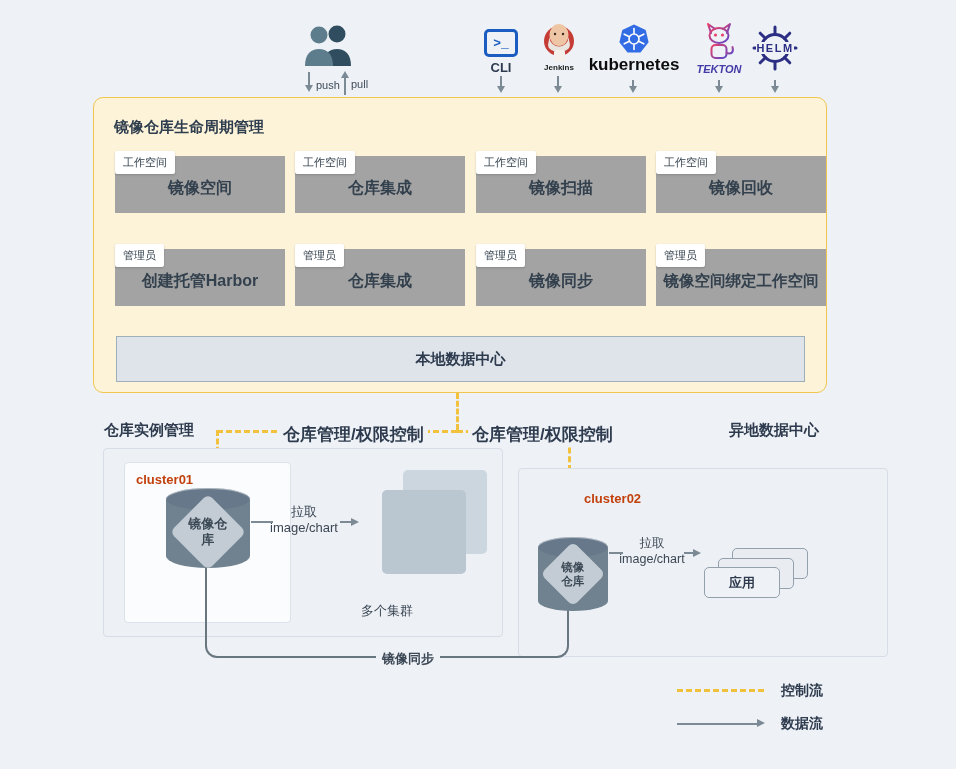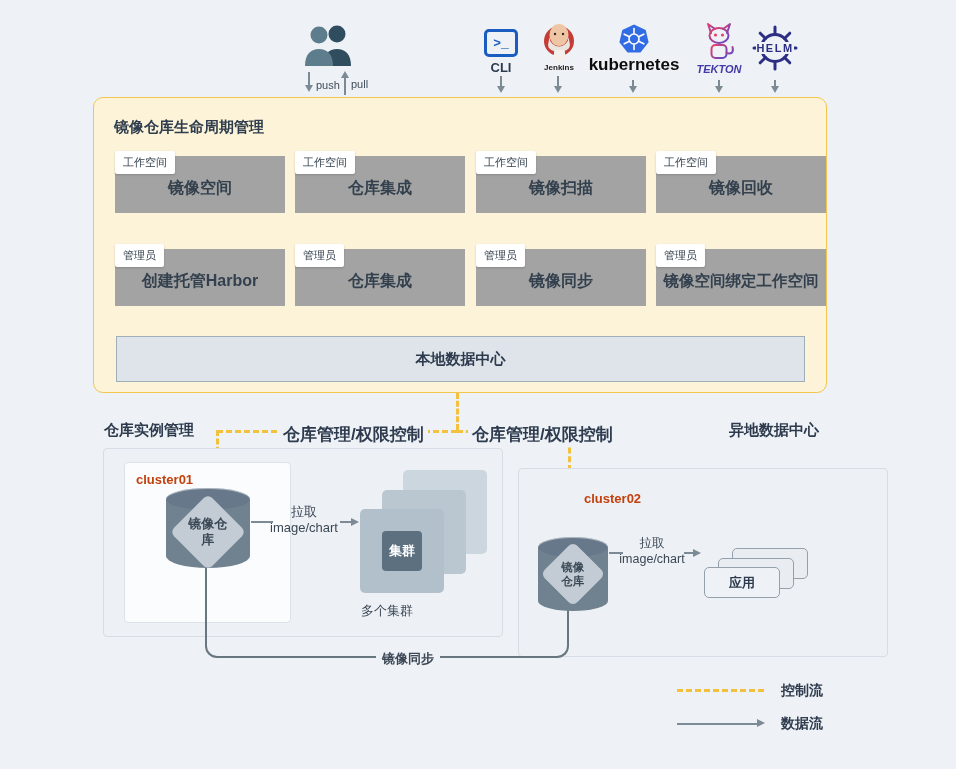--- a/index.html
+++ b/index.html
@@ -241,23 +241,20 @@
     <div class="cyl" style="left:62px;top:39px;width:84px;height:80px">
       <div class="cyl-body" style="top:11px;border-radius:0 0 42px 42px / 0 0 12px 12px"></div>
       <div class="cyl-top" style="height:22px"></div>
       <div class="diamond" style="left:15px;top:17px;width:54px;height:54px">
         <div class="dtext" style="font-size:13px;width:44px">镜像仓库</div>
       </div>
     </div>
 
     <div class="sq" style="left:299px;top:21px;background:#ccd6de"></div>
     <div class="sq" style="left:278px;top:41px;background:#bac7d1"></div>
-    <div class="sq" style="left:256px;top:60px;background:#b2c0cb">
-      <div class="sq-dark">集群</div>
-    </div>
     <div class="caption" style="left:257px;top:153px;width:128px">多个集群</div>
   </div>
 
   <div class="hseg" style="left:251px;top:521px;width:22px"></div>
   <div class="pull-text" style="left:266px;top:504px;width:76px">
     <div>拉取</div>
     <div>image/chart</div>
   </div>
   <div class="hseg" style="left:340px;top:521px;width:12px"></div>
   <div class="garr-r" style="left:351px;top:518px"></div>

